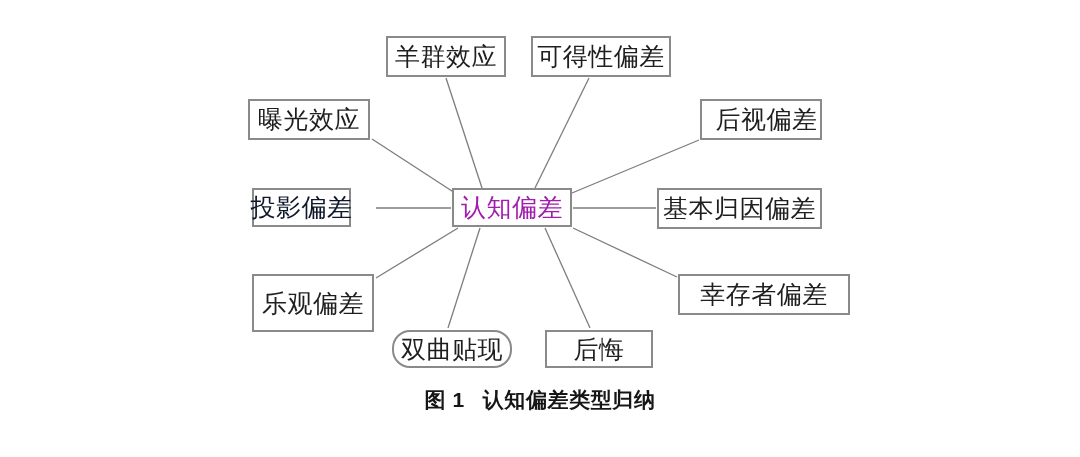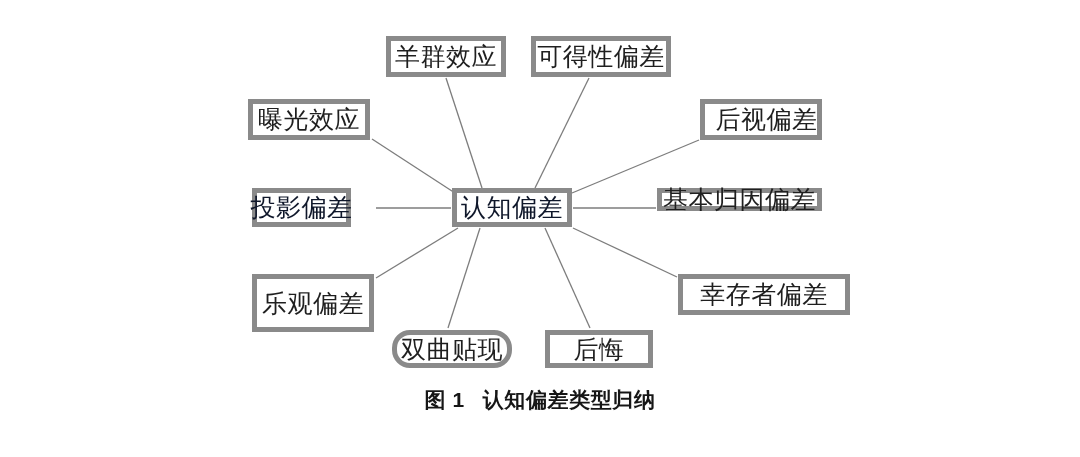--- a/index.html
+++ b/index.html
@@ -23,21 +23,21 @@
   #connector-layer {
     position: absolute;
     left: 0;
     top: 0;
     width: 1080px;
     height: 457px;
   }
   .node-box {
     position: absolute;
     box-sizing: border-box;
-    border: 5px solid #ef4444;
+    border: 2px solid #ef4444;
     background: #ffffff;
     display: flex;
     align-items: center;
     justify-content: center;
     font-family: "Liberation Serif", "DejaVu Serif", serif;
     font-size: 25px;
     line-height: 1;
     letter-spacing: 0.5px;
     color: #1f1f1f;
     white-space: nowrap;
@@ -75,33 +75,33 @@
       <line x1="455" y1="193" x2="372" y2="139" stroke="#7d7d7d" stroke-width="1.3"></line>
       <line x1="572" y1="193" x2="699" y2="140" stroke="#7d7d7d" stroke-width="1.3"></line>
       <line x1="451" y1="208" x2="376" y2="208" stroke="#7d7d7d" stroke-width="1.3"></line>
       <line x1="573" y1="208" x2="656" y2="208" stroke="#7d7d7d" stroke-width="1.3"></line>
       <line x1="458" y1="228" x2="376" y2="278" stroke="#7d7d7d" stroke-width="1.3"></line>
       <line x1="573" y1="228" x2="677" y2="277" stroke="#7d7d7d" stroke-width="1.3"></line>
       <line x1="480" y1="228" x2="448" y2="328" stroke="#7d7d7d" stroke-width="1.3"></line>
       <line x1="545" y1="228" x2="590" y2="328" stroke="#7d7d7d" stroke-width="1.3"></line>
     </svg>
 
-  <div class="node-box center-node" style="left: 452px; top: 188px; width: 120px; height: 39px; border-color: rgb(138, 138, 138); color: #0f172a;">认知偏差</div>
+  <div class="node-box center-node" style="left: 452px; top: 188px; width: 120px; height: 39px; border-color: rgb(138, 138, 138); color: #a21caf;">认知偏差</div>
 
   <div class="node-box" style="left: 386px; top: 36px; width: 120px; height: 41px; border-color: rgb(138, 138, 138); color: rgb(31, 31, 31);">羊群效应</div>
 
   <div class="node-box" style="left: 531px; top: 36px; width: 140px; height: 41px; border-color: rgb(138, 138, 138); color: rgb(31, 31, 31);">可得性偏差</div>
 
   <div class="node-box" style="left: 248px; top: 99px; width: 122px; height: 41px; border-color: rgb(138, 138, 138); color: rgb(31, 31, 31);">曝光效应</div>
 
   <div class="node-box" style="left: 700px; top: 99px; width: 122px; height: 41px; border-color: rgb(138, 138, 138); color: rgb(31, 31, 31); padding-left: 11px;">后视偏差</div>
 
   <div class="node-box" style="left: 252px; top: 188px; width: 99px; height: 39px; border-color: rgb(138, 138, 138); color: #0f172a;">投影偏差</div>
 
-  <div class="node-box" style="left: 657px; top: 188px; width: 165px; height: 23px; border-color: rgb(138, 138, 138); color: rgb(31, 31, 31);">基本归因偏差</div>
+  <div class="node-box" style="left: 657px; top: 188px; width: 165px; height: 41px; border-color: rgb(138, 138, 138); color: rgb(31, 31, 31);">基本归因偏差</div>
 
   <div class="node-box" style="left: 252px; top: 274px; width: 122px; height: 58px; border-color: rgb(138, 138, 138); color: rgb(31, 31, 31);">乐观偏差</div>
 
   <div class="node-box" style="left: 678px; top: 274px; width: 172px; height: 41px; border-color: rgb(138, 138, 138); color: rgb(31, 31, 31);">幸存者偏差</div>
 
   <div class="node-box" style="left: 392px; top: 330px; width: 120px; height: 38px; border-color: rgb(138, 138, 138); color: rgb(31, 31, 31); border-radius: 18px;">双曲贴现</div>
 
   <div class="node-box" style="left: 545px; top: 330px; width: 108px; height: 38px; border-color: rgb(138, 138, 138); color: rgb(31, 31, 31);">后悔</div>
 
   <div id="figure-caption">

